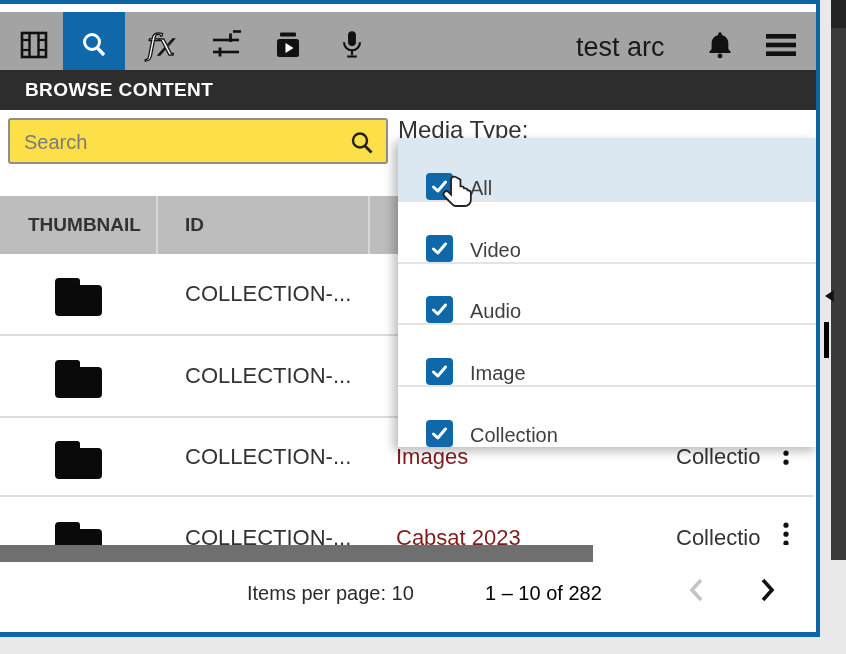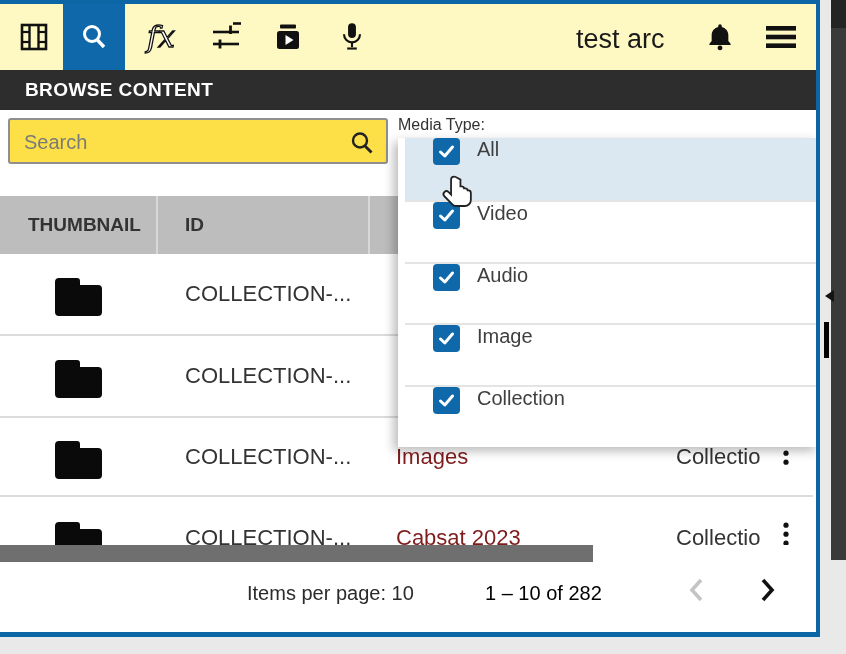--- a/index.html
+++ b/index.html
@@ -8,48 +8,48 @@
     background:#e9e9e9;
     font-family:"Liberation Sans", sans-serif;
     -webkit-font-smoothing:antialiased;
   }
   #app{
     position:absolute;left:0;top:0;width:816px;height:628px;
     border-top:4px solid #0c66a6;border-right:4px solid #0c66a6;border-bottom:5px solid #0c66a6;
     background:#fff;overflow:hidden;
   }
   
-  .toolbar{position:absolute;left:0;top:0;width:100%;height:66px;background:#fef9c3;}
+  .toolbar{position:absolute;left:0;top:8px;width:100%;height:66px;background:#a3a3a3;}
   .tb-btn{position:absolute;top:0;height:66px;display:flex;align-items:center;justify-content:center;}
   .tb-btn.active{background:#0f68a9;}
   .account{position:absolute;left:576px;top:20px;font-size:27px;color:#1a1a1a;}
   
   .browse-bar{position:absolute;left:0;top:66px;width:100%;height:40px;background:#2d2d2d;display:flex;align-items:center;}
   .browse-bar span{color:#fff;font-weight:700;font-size:19px;letter-spacing:.4px;margin-left:25px;}
   
   .search-box{position:absolute;left:8px;top:114px;width:380px;height:46px;border:2px solid #8f8f8f;border-radius:3px;background:#fde047;box-sizing:border-box;}
   .search-box input{position:absolute;left:12px;top:2px;width:320px;height:38px;border:none;outline:none;font-size:20px;color:#333;font-family:"Liberation Sans",sans-serif;background:transparent;}
   .search-box input::placeholder{color:#7a7a7a;opacity:1;}
   .search-box .mag{position:absolute;right:10px;top:9px;}
   
-  .media-label{position:absolute;left:398px;top:112px;font-size:16px;color:#333;}
+  .media-label{position:absolute;left:398px;top:112px;font-size:24px;color:#333;}
   
   .thead{position:absolute;left:0;top:192px;width:813px;height:58px;background:#bdbdbd;}
   .thead .sep{position:absolute;top:0;width:2px;height:58px;background:#d8d8d8;}
   .th{position:absolute;top:0;height:58px;line-height:58px;font-weight:700;font-size:19px;color:#333;}
   .trow{position:absolute;left:0;width:813px;border-bottom:2px solid #dcdcdc;box-sizing:border-box;}
   .cell-id{position:absolute;left:185px;top:50%;transform:translateY(-50%);font-size:22px;color:#333;white-space:nowrap;}
   .cell-title{position:absolute;left:396px;top:50%;transform:translateY(-50%);font-size:22px;color:#7f1d1d;white-space:nowrap;}
   .cell-type{position:absolute;left:676px;top:50%;transform:translateY(-50%);font-size:22px;color:#333;white-space:nowrap;width:99px;overflow:hidden;}
   .folder{position:absolute;left:52px;top:50%;transform:translateY(-50%);}
   .dots{position:absolute;left:781px;top:50%;transform:translateY(-56%);}
   
   .dropdown{position:absolute;left:398px;top:134px;width:421px;height:309px;background:#fff;z-index:40;
             box-shadow:-4px 4px 10px rgba(0,0,0,.28);}
-  .dd-row{height:61.8px;display:flex;align-items:flex-start;box-sizing:border-box;border-top:2px solid #e4e4e4;margin-left:7px;}
+  .dd-row{height:61.8px;display:flex;align-items:flex-end;box-sizing:border-box;border-top:2px solid #e4e4e4;}
   .dd-row:first-child{border-top:none;}
   .dd-row.hl{background:#dce8f1;}
   .chk{width:27px;height:27px;border-radius:4px;background:#0f68a9;margin-left:28px;flex:0 0 auto;display:flex;align-items:center;justify-content:center;}
   .dd-label{margin-left:17px;font-size:20px;color:#3f3f3f;}
   .hand{position:absolute;left:42px;top:36px;z-index:50;}
   
   .hsb-track{position:absolute;left:0;top:541px;width:820px;height:17px;background:#fff;z-index:20;}
   .hsb-thumb{position:absolute;left:0;top:0;width:593px;height:17px;background:#6f6f6f;}
   
   .paginator{position:absolute;left:0;top:558px;width:820px;height:50px;background:#fff;z-index:25;}

